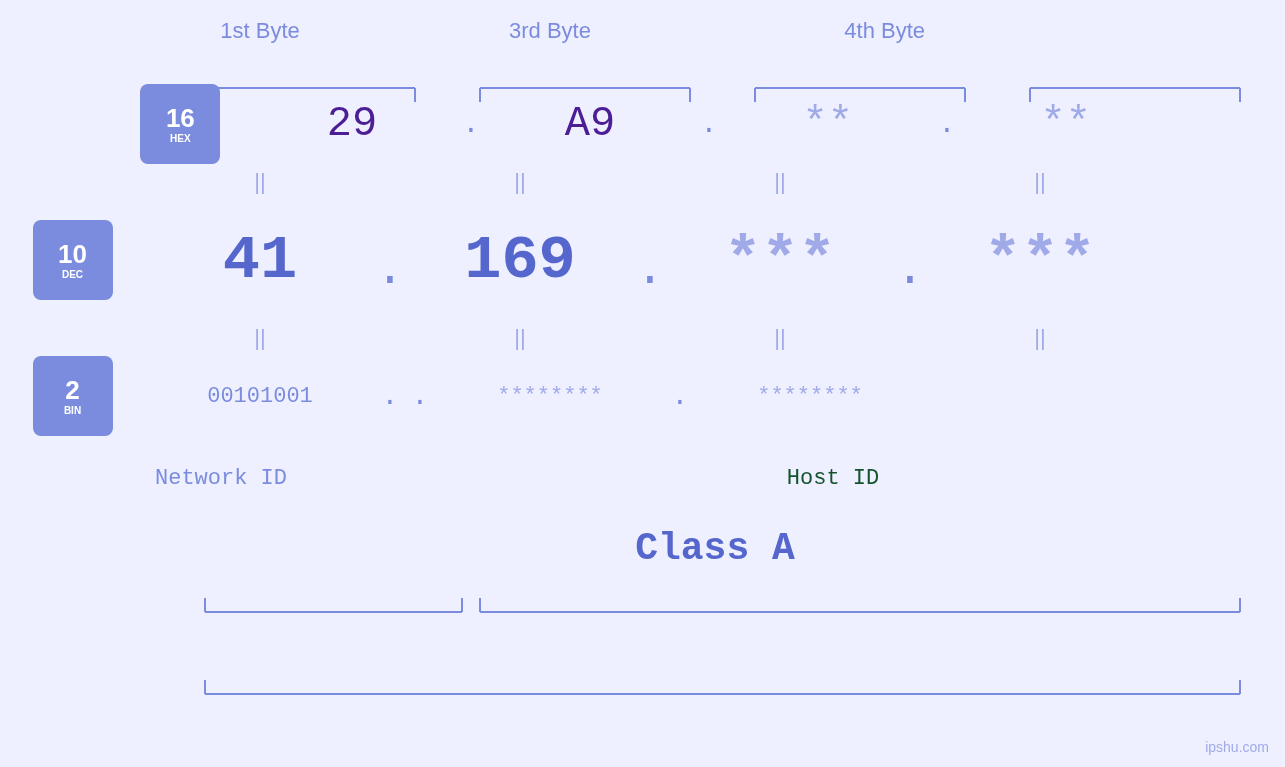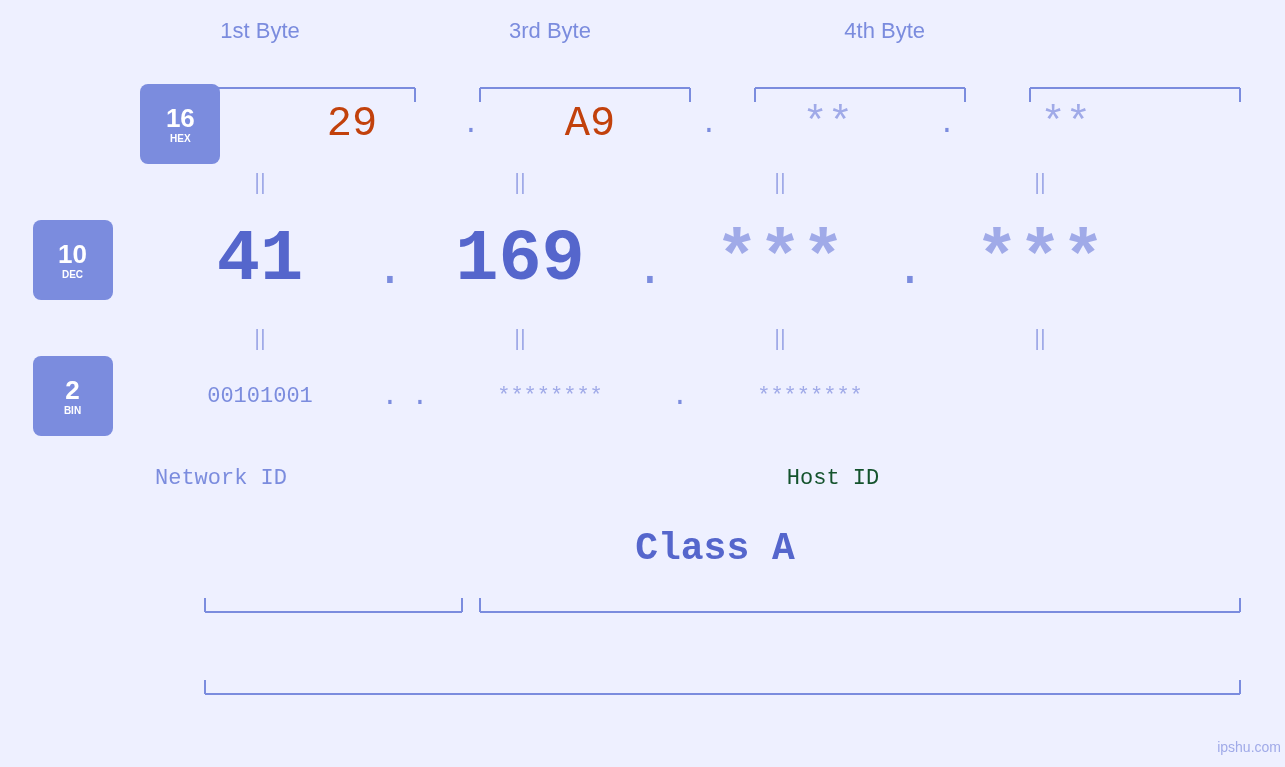--- a/index.html
+++ b/index.html
@@ -84,47 +84,47 @@
       color: #7b8cde;
       font-size: 48px;
       display: flex;
       align-items: center;
       justify-content: center;
       width: 30px;
       padding-top: 20px;
     }
 
     .hex-value {
-      color: #c2410c;
+      color: #4c1d95;
       font-size: 42px;
       font-family: 'Courier New', Courier, monospace;
     }
 
     .dec-value {
       color: #5566cc;
-      font-size: 72px;
+      font-size: 62px;
       font-family: 'Courier New', Courier, monospace;
       font-weight: bold;
     }
 
     .bin-value {
       color: #7b8cde;
       font-size: 22px;
       font-family: 'Courier New', Courier, monospace;
     }
 
     .masked {
       color: #a0aae8;
     }
 
     
     .watermark {
       position: absolute;
       bottom: 12px;
-      right: 4px;
+      right: 16px;
       color: #a0aae8;
       font-size: 14px;
       font-family: Arial, sans-serif;
     }
 
     
     svg.diagram-svg {
       position: absolute;
       top: 0;
       left: 0;

